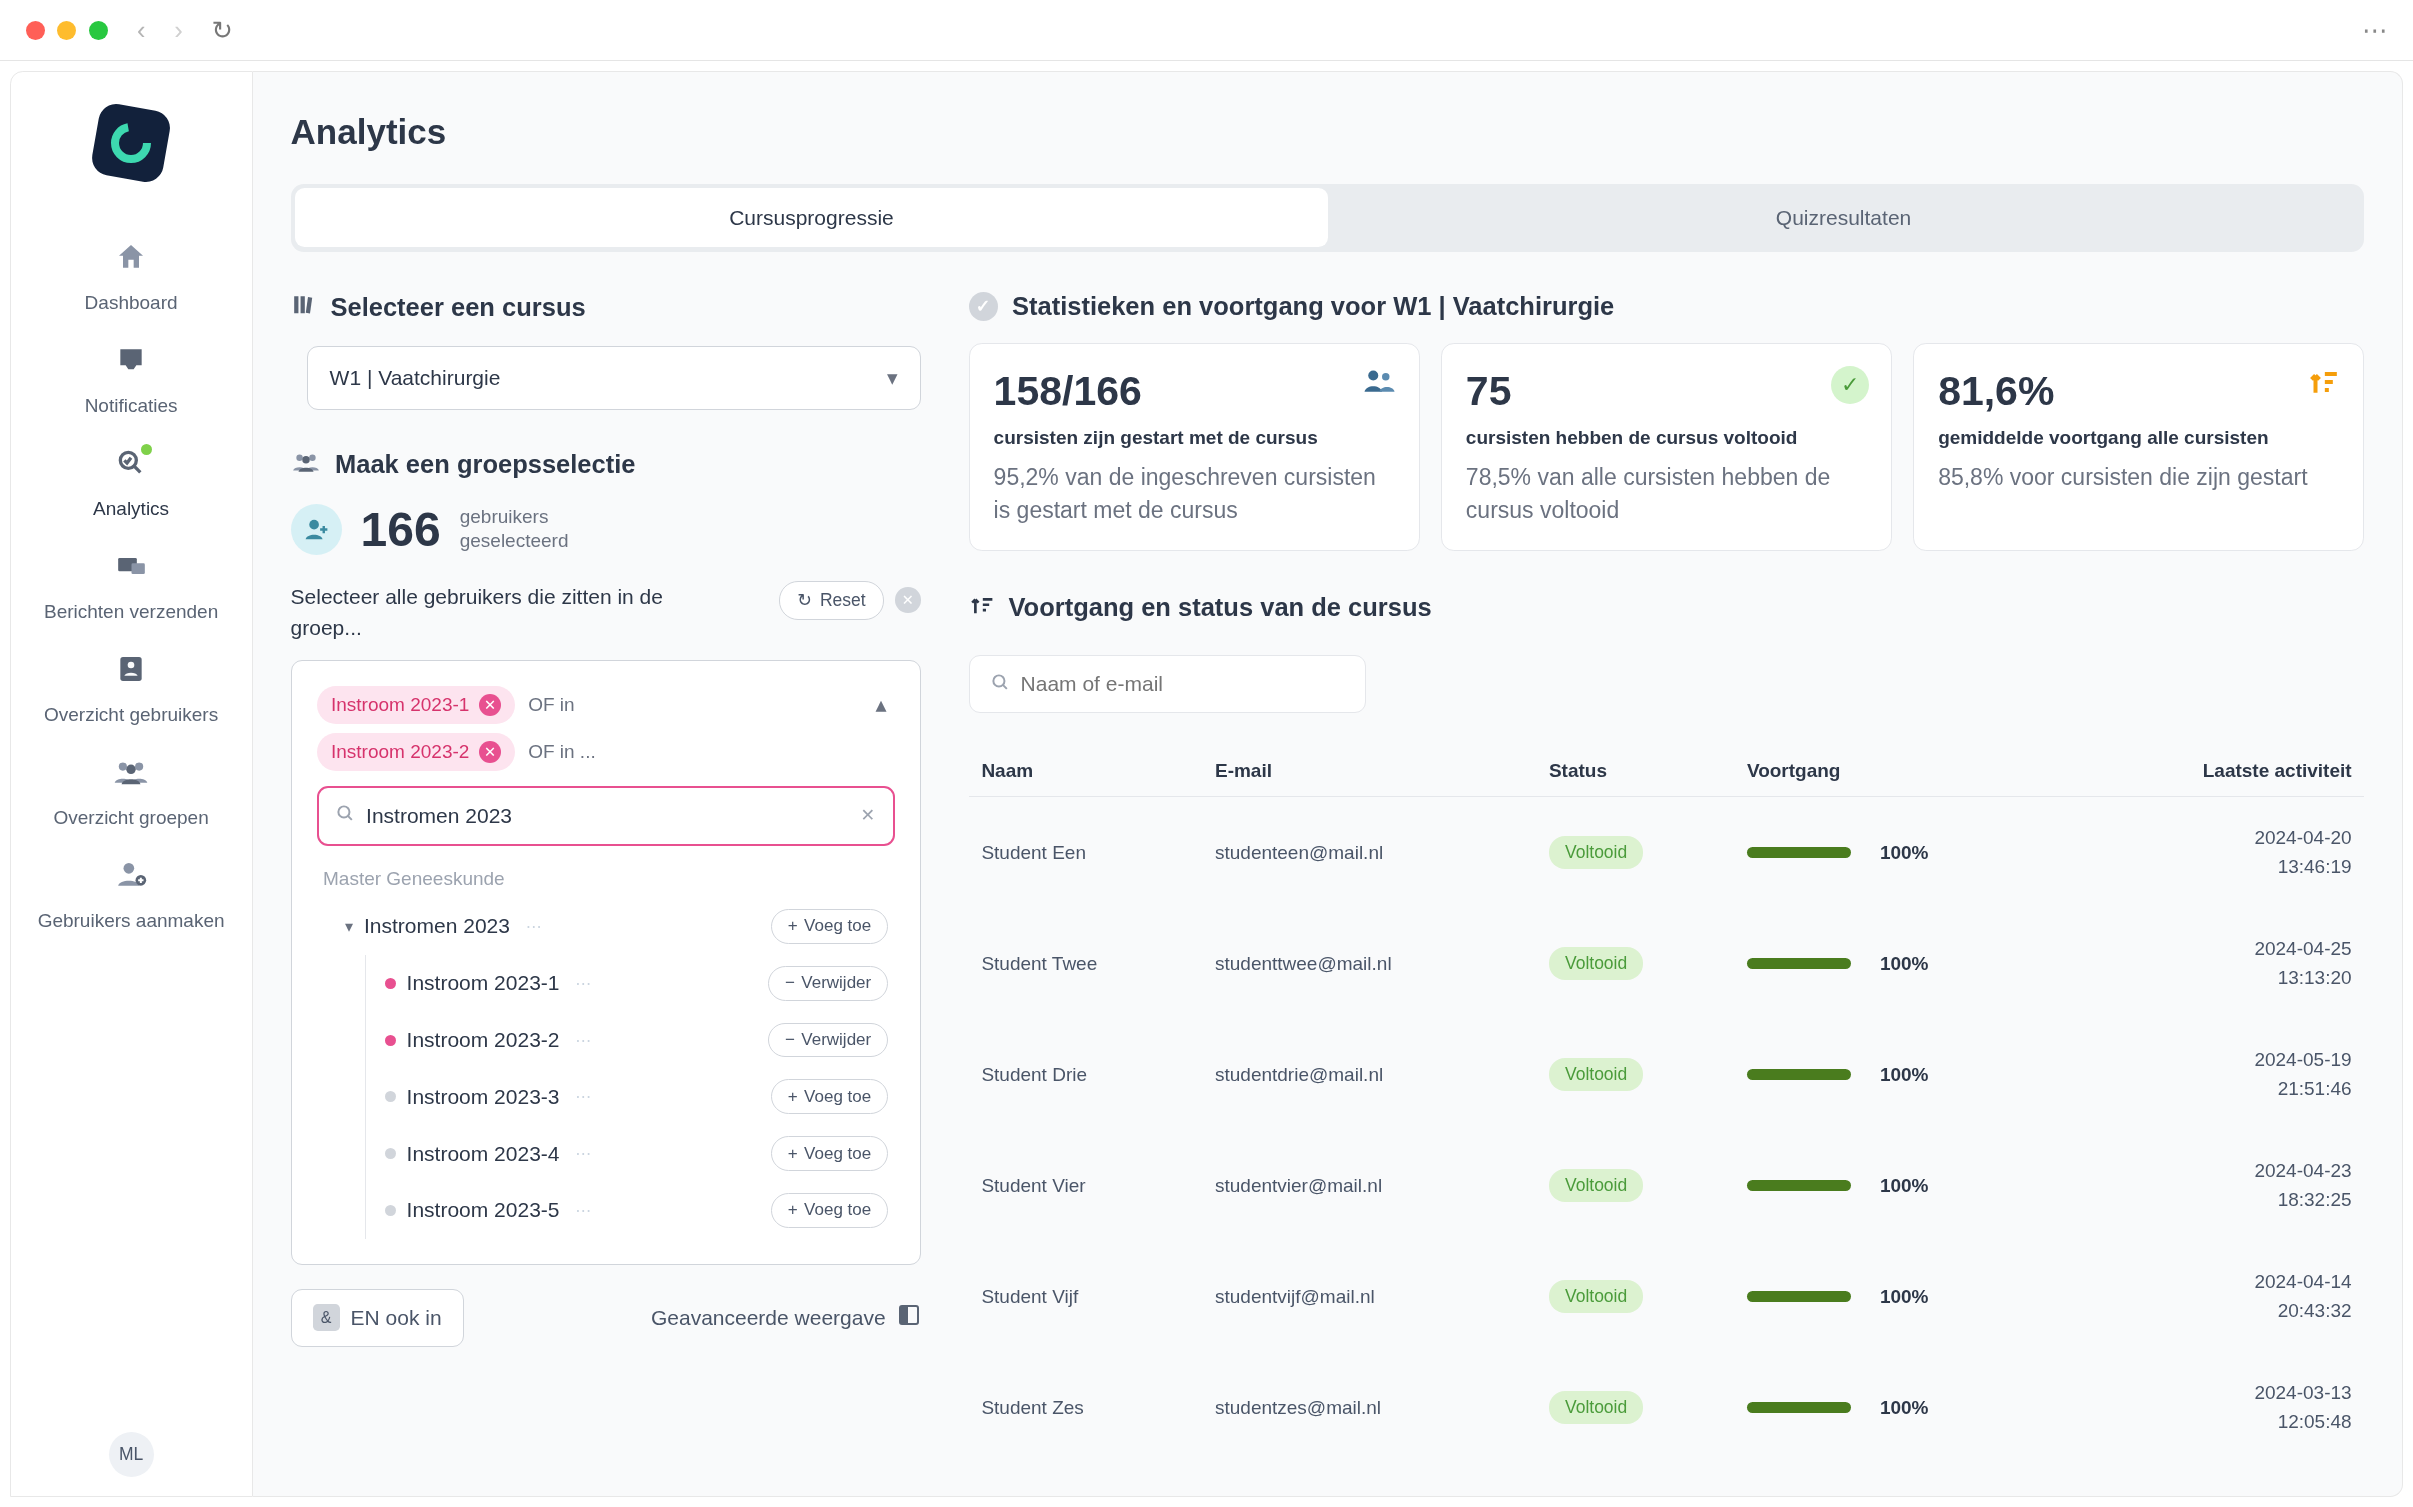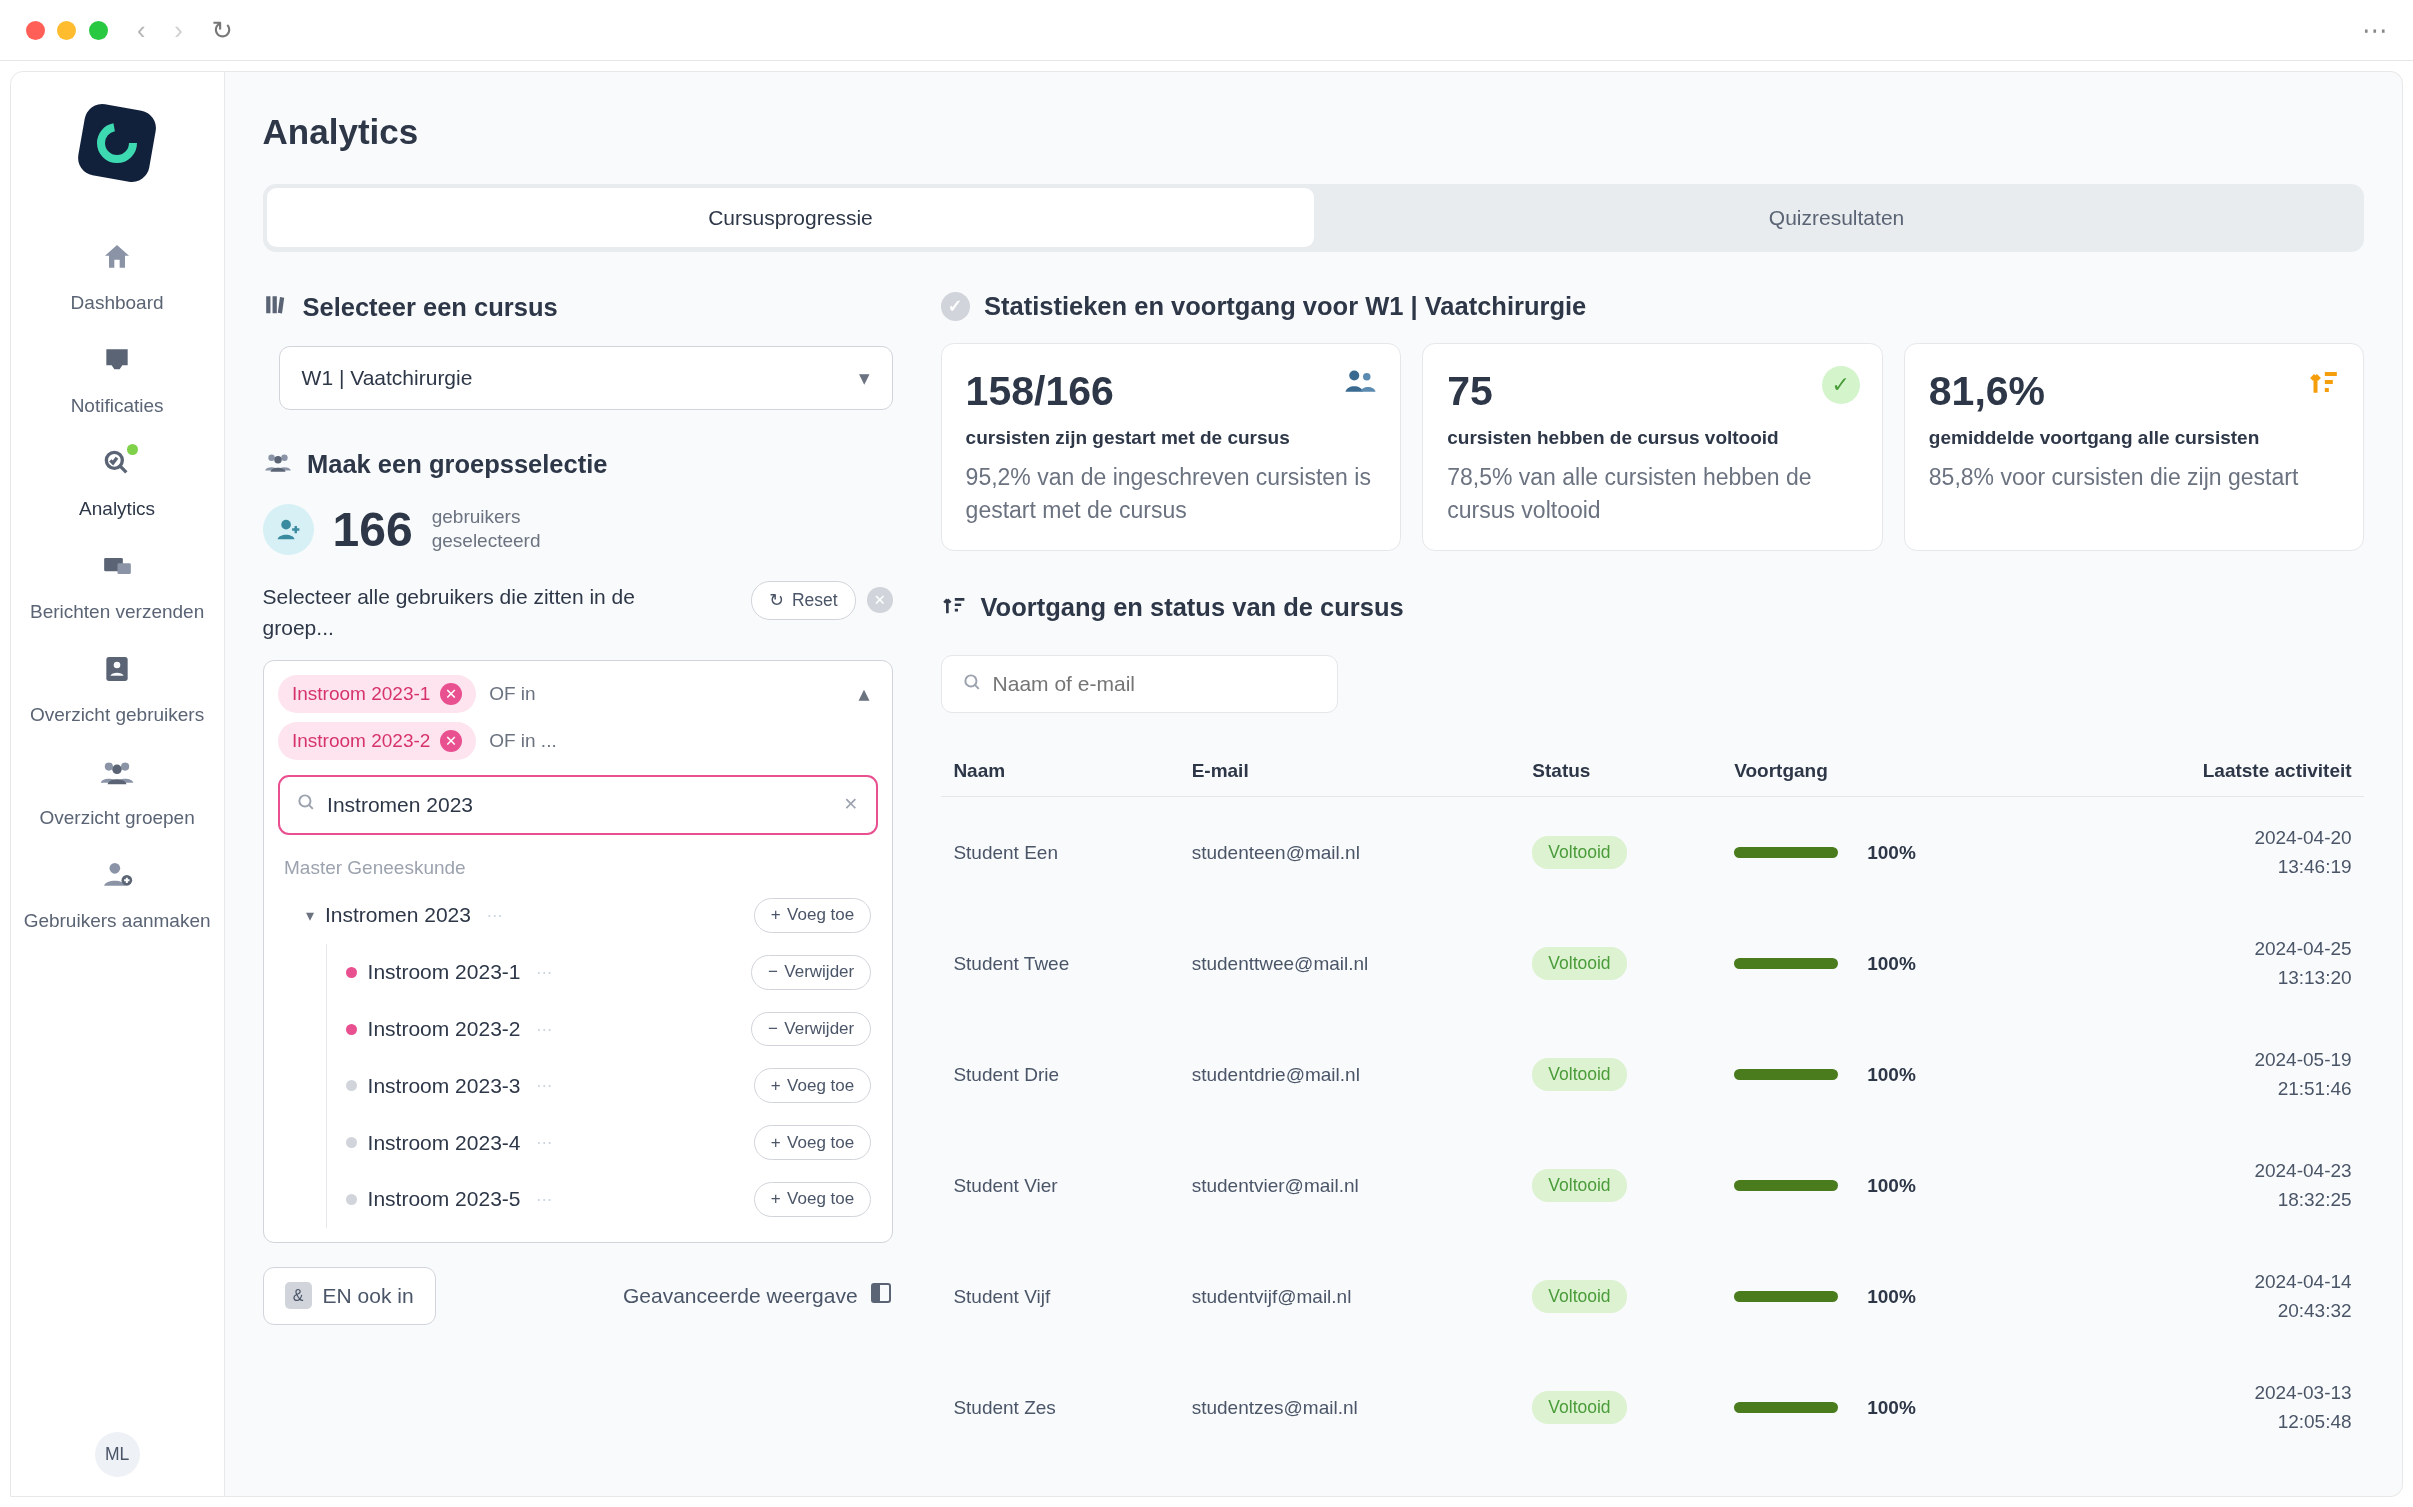--- a/index.html
+++ b/index.html
@@ -13,21 +13,21 @@
 .dot.yellow { background: #febc2e; }
 .dot.green { background: #28c840; }
 .nav-arrow { font-size: 25.5px; color: #b5b5b5; margin-left: 14.4px; cursor: pointer; }
 .nav-arrow.disabled { color: #d0d0d0; }
 .reload { font-size: 25.5px; color: #777; margin-left: 14.4px; cursor: pointer; }
 .menu-dots { margin-left: auto; font-size: 25.5px; color: #888; cursor: pointer; }
 
 .app { display: flex; height: calc(100% - 61px); }
 
 
-.sidebar { width: 215px; border-right: 0.8px solid #e8e8e8; display: flex; flex-direction: column; align-items: center; padding-top: 35px; background: #fff; border-radius: 12.8px 0 0 0; margin: 9.6px 0 9.6px 9.6px; border: 0.8px solid #e8e8e8; }
+.sidebar { width: 243px; border-right: 0.8px solid #e8e8e8; display: flex; flex-direction: column; align-items: center; padding-top: 35px; background: #fff; border-radius: 12.8px 0 0 0; margin: 9.6px 0 9.6px 9.6px; border: 0.8px solid #e8e8e8; }
 .logo { width: 72px; height: 72px; background: #12213b; border-radius: 17.5px; display: flex; align-items: center; justify-content: center; position: relative; margin-bottom: 48px; transform: rotate(10deg);}
 .logo svg { transform: rotate(-10deg); }
 .nav-item { display: flex; flex-direction: column; align-items: center; gap: 9.6px; padding: 14.4px 0; width: 100%; cursor: pointer; color: #5a6474; }
 .nav-item.active { color: #2d3748; }
 .nav-item .icon { font-size: 32px; color: #718096; }
 .nav-item.active .icon { position: relative; }
 .nav-item.active .dot-accent { position: absolute; width: 11px; height: 11px; background: #7fd14a; border-radius: 50%; top: -3.2px; right: -4.8px; }
 .nav-label { font-size: 19px; text-align: center; line-height: 1.3; }
 .avatar { margin-top: auto; margin-bottom: 19px; width: 45px; height: 45px; border-radius: 50%; background: #eef1f5; display: flex; align-items: center; justify-content: center; font-size: 17.5px; color: #4a5568; font-weight: 500; }
 
@@ -52,21 +52,21 @@
 .group-sel { display: flex; align-items: center; gap: 19px; margin-bottom: 24px; }
 .avatar-plus { width: 51px; height: 51px; border-radius: 50%; background: #d6f0f5; display: flex; align-items: center; justify-content: center; font-size: 25.5px; color: #0e7490; }
 .big-num { font-size: 48px; font-weight: 700; color: #2d3748; }
 .sub-label { font-size: 19px; color: #6b7280; line-height: 1.3; }
 
 .filter-row { display: flex; align-items: flex-start; justify-content: space-between; margin-bottom: 16px; }
 .filter-text { font-size: 21px; color: #2d3748; line-height: 1.5; max-width: 415px; }
 .reset-btn { display: flex; align-items: center; gap: 8px; padding: 8px 17.5px; border: 0.8px solid #d1d5db; border-radius: 19px; font-size: 17.5px; color: #4a5568; background: #fff; cursor: pointer; }
 .x-circle { width: 25.5px; height: 25.5px; border-radius: 50%; background: #d1d5db; display: flex; align-items: center; justify-content: center; font-size: 14.4px; color: #fff; margin-left: 11px; cursor: pointer; }
 
-.group-box { border: 0.8px solid #d1d5db; border-radius: 11px; background: #fff; padding: 14px; }
+.group-box { border: 0.8px solid #d1d5db; border-radius: 11px; background: #fff; padding: 25px; }
 .chip-row { display: flex; align-items: center; justify-content: space-between; margin-bottom: 9.6px; }
 .chips { display: flex; align-items: center; gap: 12.8px; flex-wrap: wrap; }
 .chip { display: inline-flex; align-items: center; gap: 9.6px; background: #fde4ef; color: #d6336c; padding: 8px 14.4px; border-radius: 19px; font-size: 19px; font-weight: 500; }
 .chip .x { width: 22px; height: 22px; border-radius: 50%; background: #e85090; color: #fff; display: flex; align-items: center; justify-content: center; font-size: 14.4px; cursor: pointer; }
 .chip-suffix { font-size: 19px; color: #6b7280; }
 .collapse-chev { font-size: 22px; color: #6b7280; cursor: pointer; padding: 0 8px; }
 
 .search-input { display: flex; align-items: center; gap: 11px; border: 2.4px solid #e85090; border-radius: 11px; padding: 16px 17.5px; margin: 14.4px 0; }
 .search-input input { flex: 1; border: none; outline: none; font-size: 21px; color: #2d3748; }
 .search-icon { color: #9ca3af; font-size: 21px; }

